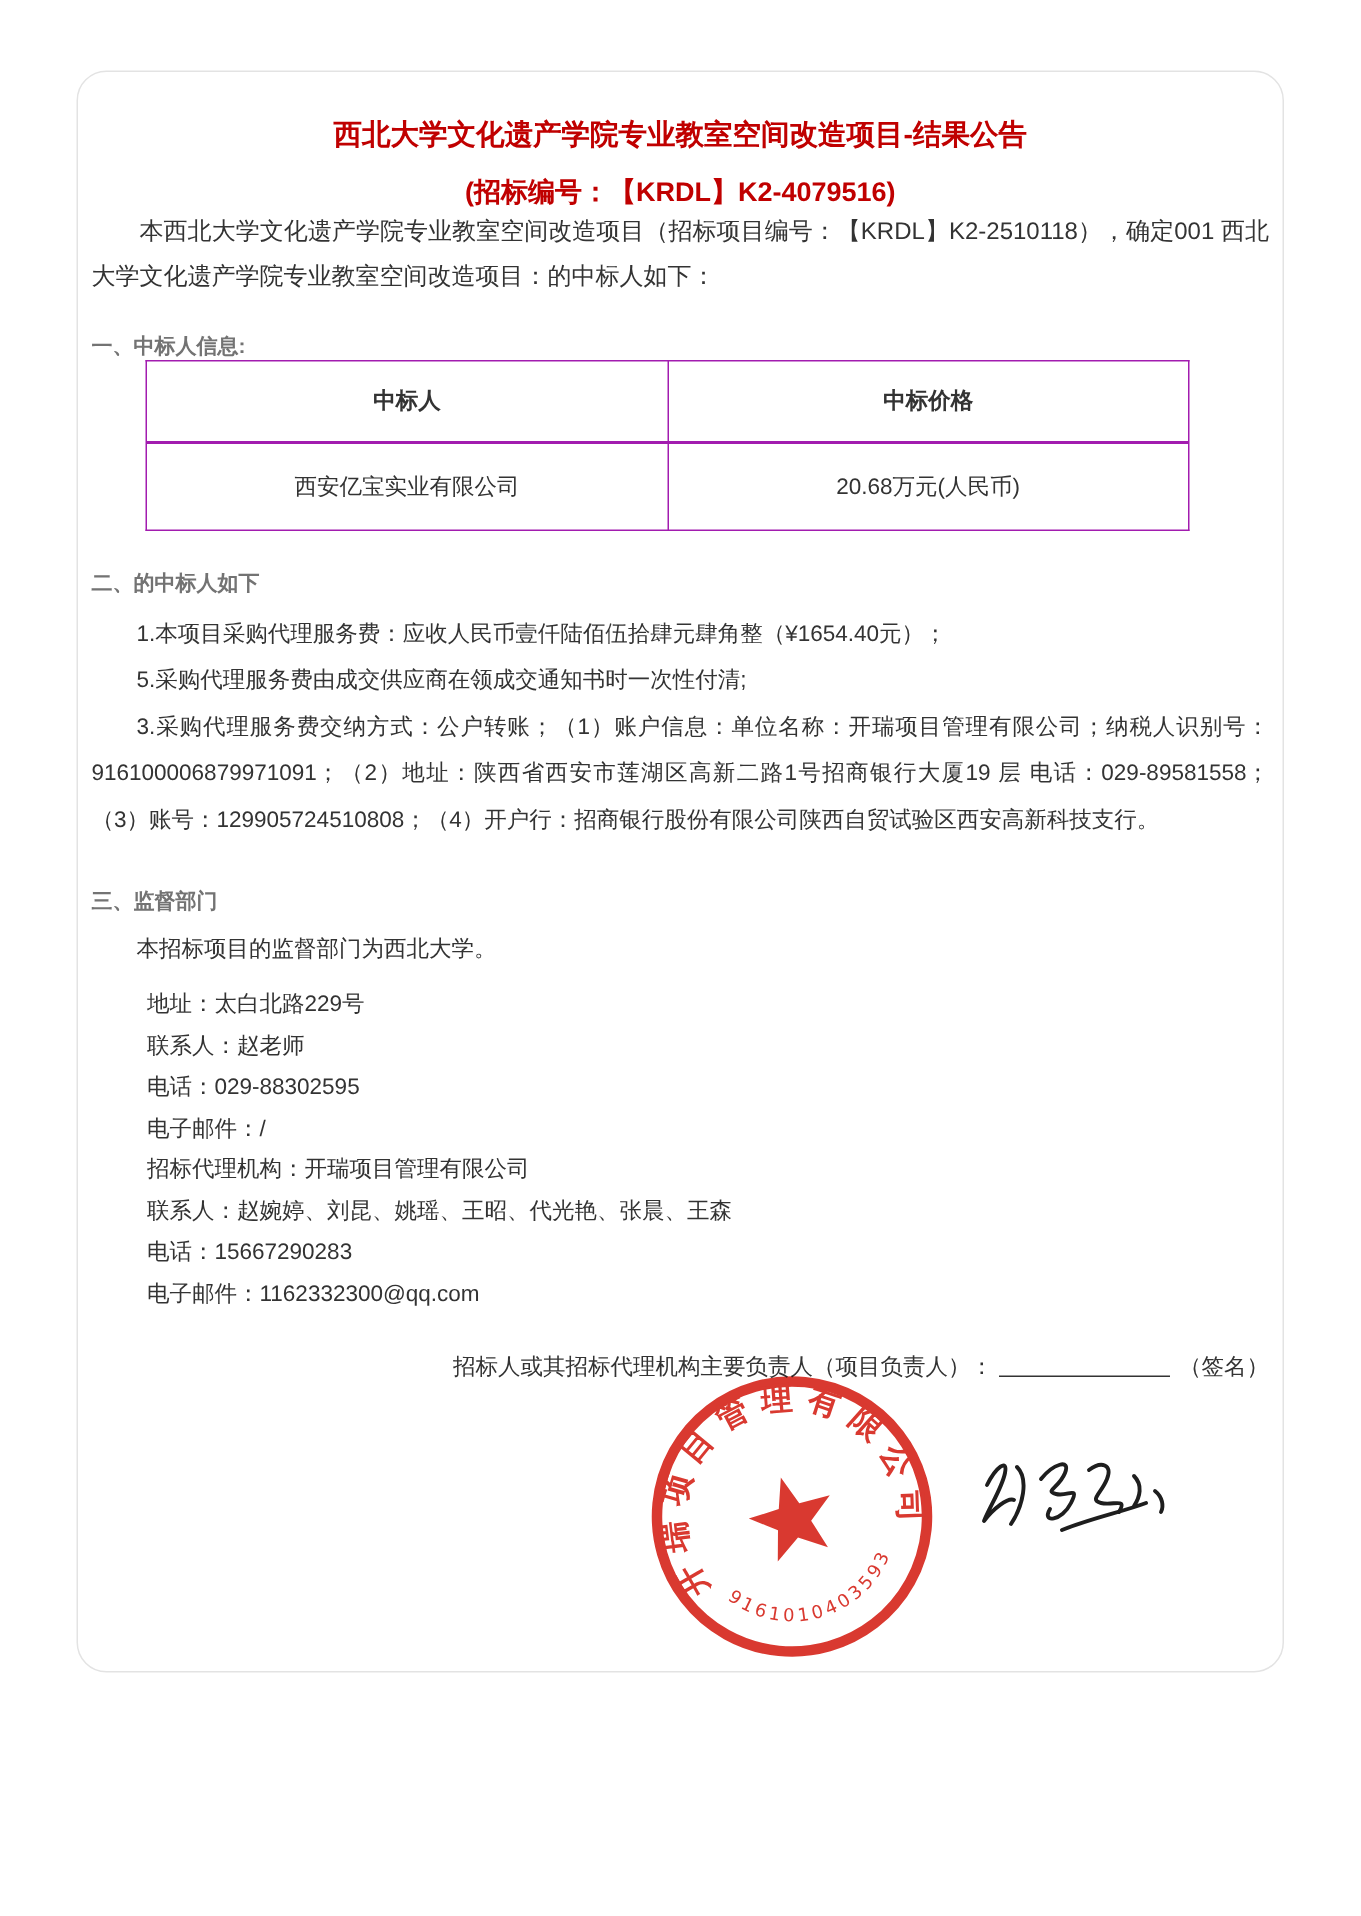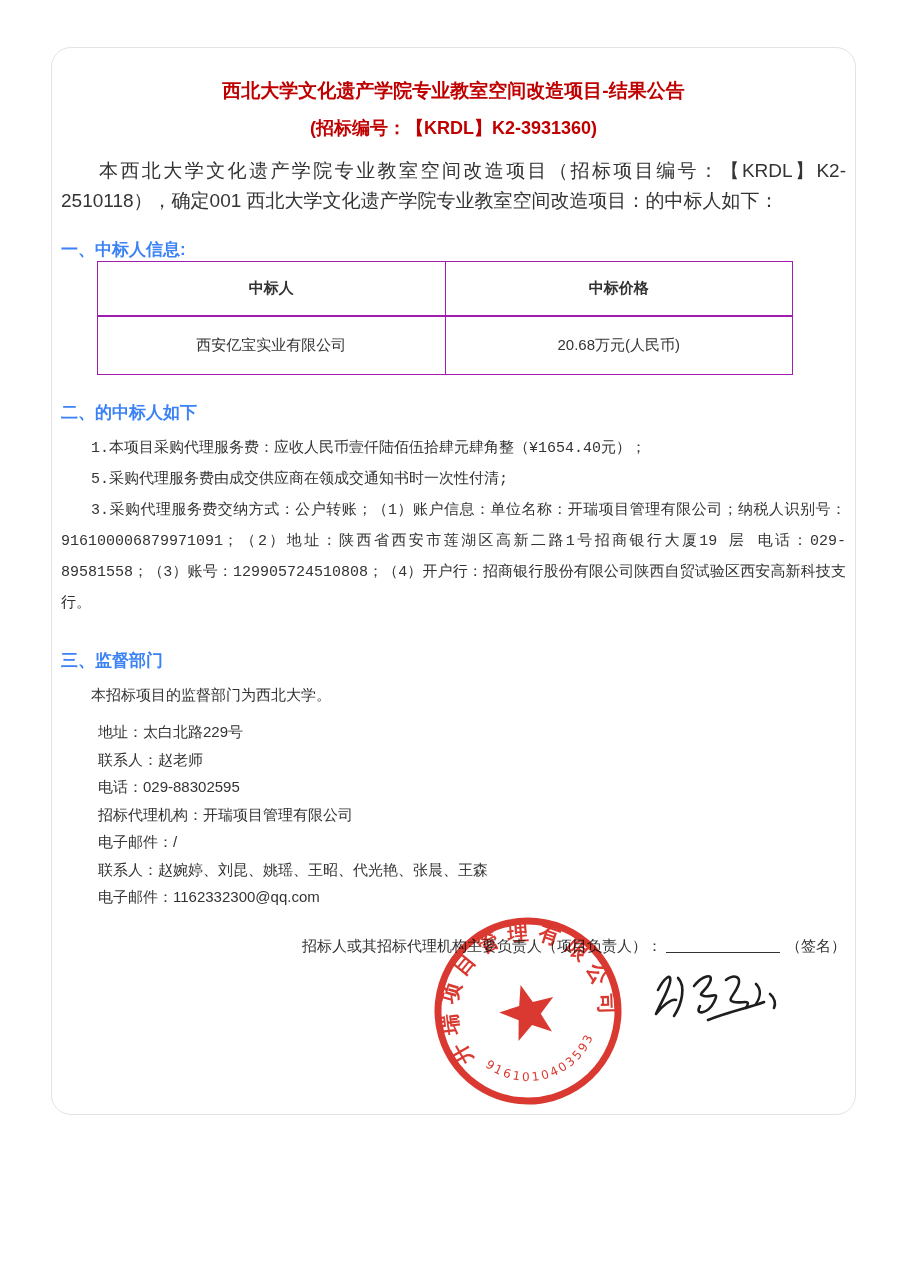--- a/index.html
+++ b/index.html
@@ -27,29 +27,28 @@
     color: #c00000;
     line-height: 26px;
   }
   .doc-subtitle {
     margin-top: 12px;
     text-align: center;
     font-size: 18px; font-weight: bold;
     color: #c00000;
   }
   .intro {
-    margin-top: 16px;
-    font-size: 19px; line-height: 30px;
+    font-size: 16px; line-height: 30px;
     text-indent: 2em; text-align: justify;
     color: #333;
   }
   h2.sec {
     margin-top: 22px;
-    font-size: 17px; font-weight: bold;
-    color: #3b82f6;
+    font-size: 14px; font-weight: bold;
+    color: #737373;
   }
   .sub-line {
     margin: 11px 0 7px 37px;
     font-size: 15px; color: #333;
   }
   table.bid {
     border-collapse: collapse;
     margin-left: 36px;
     width: 696px;
     table-layout: fixed;
@@ -60,21 +59,20 @@
     font-size: 15px;
     color: #333;
   }
   table.bid th { height: 54px; font-weight: bold; border-bottom-width: 2px; }
   table.bid td { height: 59px; font-weight: normal; }
   .items { margin-top: 9px; }
   .item {
     font-size: 15px; line-height: 31px;
     text-indent: 2em; text-align: justify;
     color: #333;
-    font-family: Liberation Mono, monospace;
   }
   .sec-body {
     margin-top: 9px;
     font-size: 15px; line-height: 28px;
     text-indent: 2em; color: #333;
   }
   .contact { margin: 9px 0 0 37px; }
   .contact-line { font-size: 15px; line-height: 27.5px; color: #333; }
   .sign-row {
     text-align: right;
@@ -105,21 +103,21 @@
     z-index: 3;
     pointer-events: none;
   }
 </style>
 </head>
 <body>
 
 <div class="card">
 
   <div class="doc-title">西北大学文化遗产学院专业教室空间改造项目-结果公告</div>
-  <div class="doc-subtitle">(招标编号：【KRDL】K2-3931360)</div>
+  <div class="doc-subtitle">(招标编号：【KRDL】K2-4079516)</div>
 
   <p class="intro">本西北大学文化遗产学院专业教室空间改造项目（招标项目编号：【KRDL】K2-2510118），确定001 西北大学文化遗产学院专业教室空间改造项目：的中标人如下：</p>
 
   <h2 class="sec">一、中标人信息:</h2>
 
   <table class="bid">
     <thead>
       <tr>
         <th>中标人</th>
         <th>中标价格</th>
@@ -140,23 +138,24 @@
     <p class="item">3.采购代理服务费交纳方式：公户转账；（1）账户信息：单位名称：开瑞项目管理有限公司；纳税人识别号：916100006879971091；（2）地址：陕西省西安市莲湖区高新二路1号招商银行大厦19 层 电话：029-89581558；（3）账号：129905724510808；（4）开户行：招商银行股份有限公司陕西自贸试验区西安高新科技支行。</p>
   </div>
 
   <h2 class="sec" style="margin-top:30px;">三、监督部门</h2>
   <p class="sec-body">本招标项目的监督部门为西北大学。</p>
 
   <div class="contact">
     <div class="contact-line">地址：太白北路229号</div>
     <div class="contact-line">联系人：赵老师</div>
     <div class="contact-line">电话：029-88302595</div>
+    <div class="contact-line">电子邮件：/</div>
     <div class="contact-line">招标代理机构：开瑞项目管理有限公司</div>
-    <div class="contact-line">电子邮件：/</div>
     <div class="contact-line">联系人：赵婉婷、刘昆、姚瑶、王昭、代光艳、张晨、王森</div>
+    <div class="contact-line">电话：15667290283</div>
     <div class="contact-line">电子邮件：1162332300@qq.com</div>
   </div>
 
   <div class="sign-row first">
     <span>招标人或其招标代理机构主要负责人（项目负责人）：</span><span class="blank-line"></span><span>（签名）</span>
   </div>
 
   <div class="seal-wrap">
     <svg width="200" height="200" viewBox="0 0 200 200" xmlns="http://www.w3.org/2000/svg">
       <g transform="rotate(-16 100 100)" fill="none">

